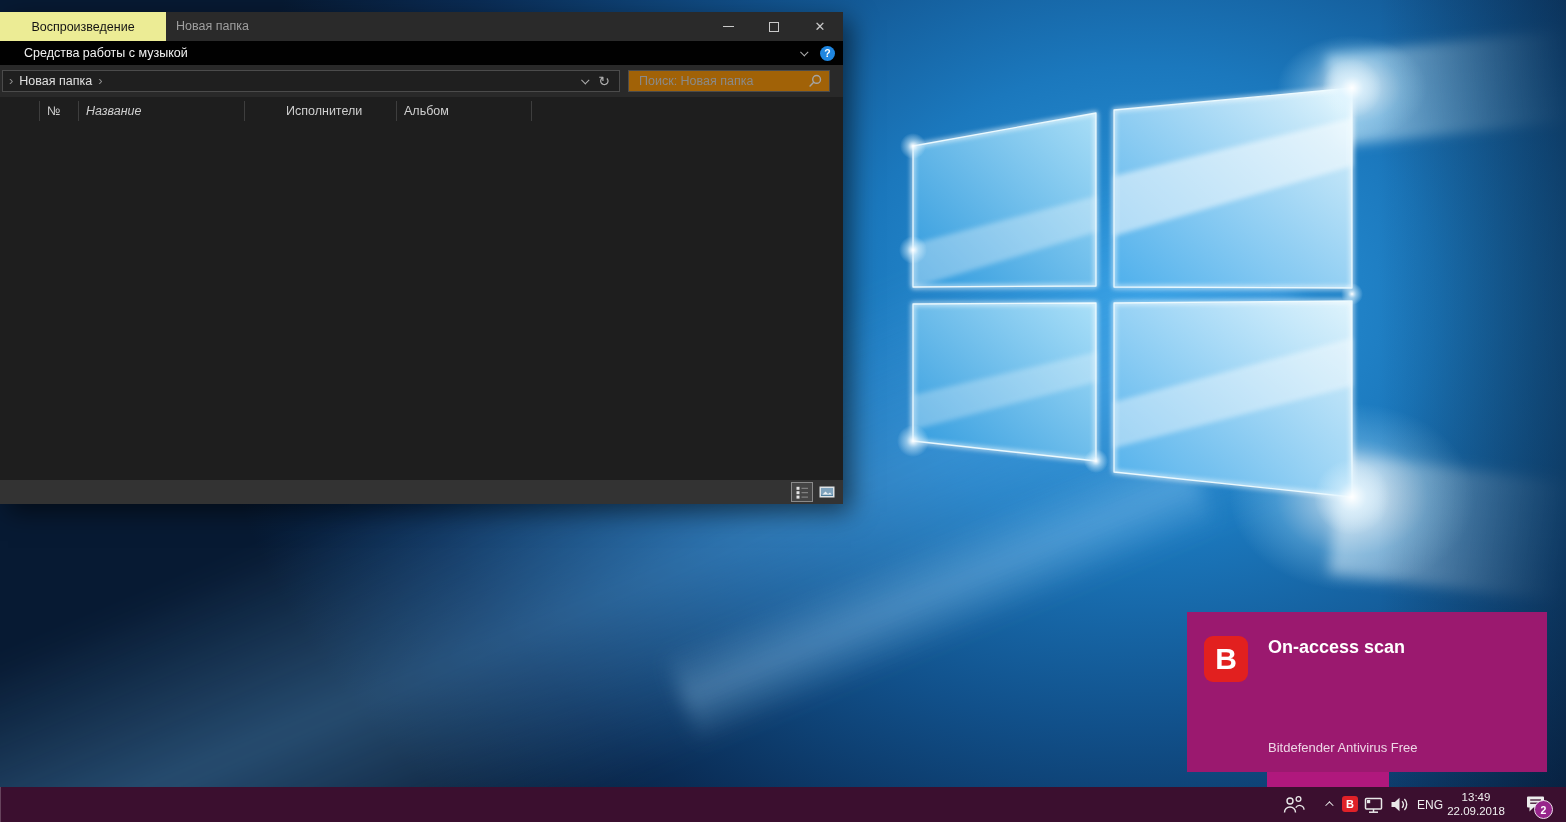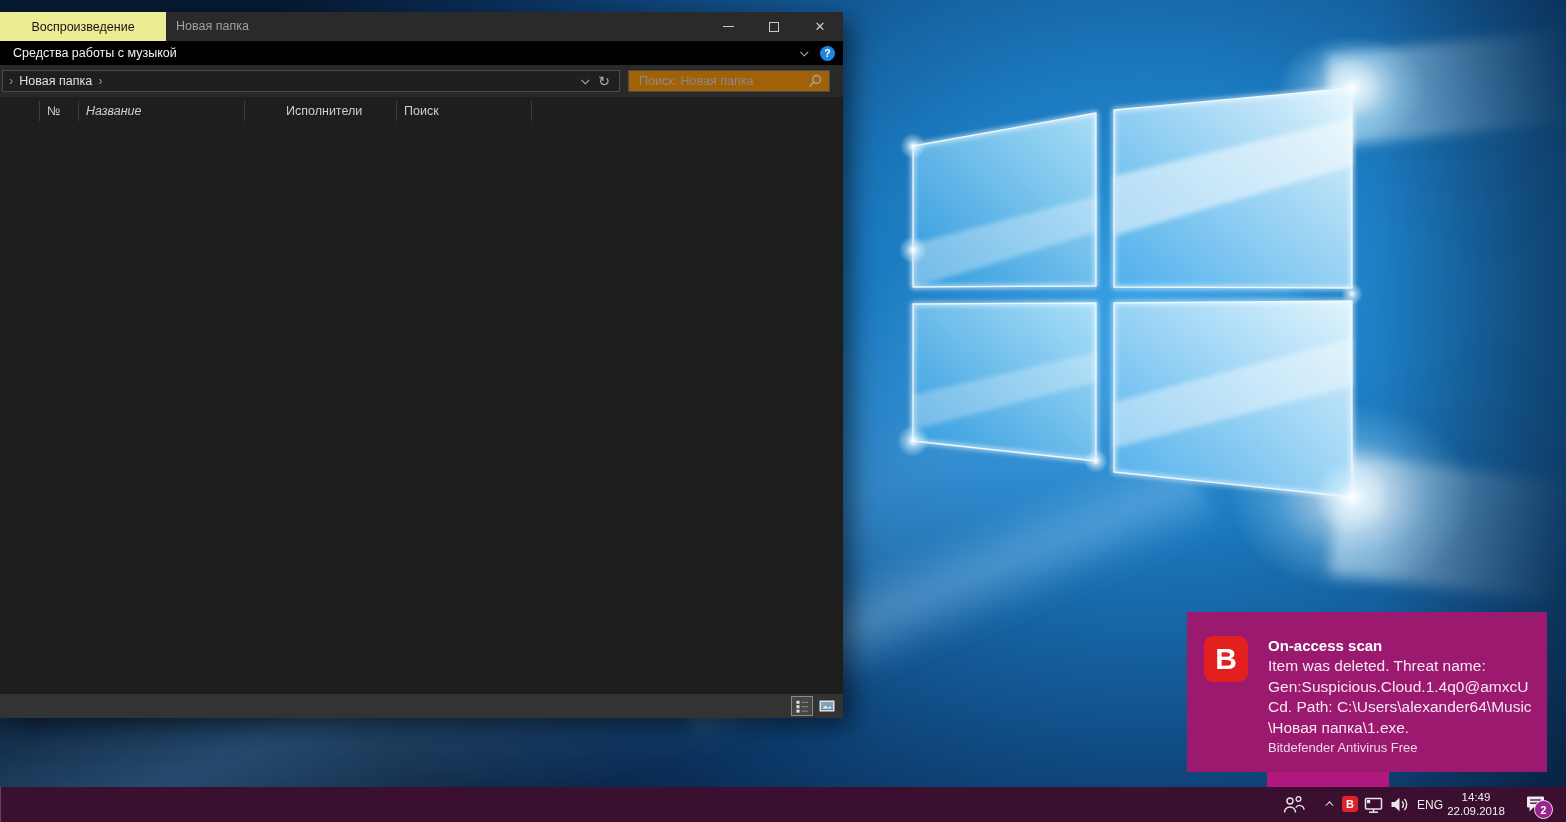--- a/index.html
+++ b/index.html
@@ -24,35 +24,35 @@
     background:linear-gradient(90deg, rgba(220,245,255,.6), rgba(220,245,255,0)); filter:blur(6px); }
   .beam-right-bottom { left:1335px; top:468px; width:235px; height:120px; transform:rotate(7deg);
     background:linear-gradient(90deg, rgba(255,255,255,.5), rgba(255,255,255,0)); filter:blur(7px); }
   .burst-top { left:1252px; top:18px; width:200px; height:140px;
     background:radial-gradient(closest-side, rgba(255,255,255,.75), rgba(180,230,255,.25) 50%, rgba(180,230,255,0) 75%); }
   .burst-bottom { left:1182px; top:367px; width:340px; height:260px;
     background:radial-gradient(closest-side, rgba(255,255,255,.8), rgba(175,228,255,.28) 45%, rgba(175,228,255,0) 72%); }
   .logo-svg { position:absolute; inset:0; }
 
   
-  .window { position:absolute; left:0; top:12px; width:843px; height:706px; z-index:10;
+  .window { position:absolute; left:0; top:12px; width:843px; height:492px; z-index:10;
     display:flex; flex-direction:column; background:#1e1e1e; color:#d6d6d6; font-size:12.5px;
     box-shadow:8px 8px 24px rgba(0,0,0,.55); }
   .titlebar { position:relative; height:29px; background:#2a2a2a; flex:0 0 29px; }
   .ctx-tab { position:absolute; left:0; top:0; width:166px; height:29px; background:#ecec95;
     color:#141414; display:flex; align-items:center; justify-content:center; }
   .win-title { position:absolute; left:176px; top:0; height:29px; line-height:29px; color:#9f9f9f; }
   .controls { position:absolute; right:0; top:0; height:29px; display:flex; }
   .ctrl { width:46px; height:29px; display:flex; align-items:center; justify-content:center; color:#c9c9c9; }
   .min-line { display:block; width:11px; height:0; border-top:1.4px solid #c9c9c9; }
   .max-box { display:block; width:10px; height:10px; border:1.3px solid #c9c9c9; }
   .close-x { font-size:13px; }
 
   .ribbon { position:relative; height:24px; background:#010101; flex:0 0 24px; display:flex; align-items:center; }
-  .ribbon-label { padding-left:13px; color:#f2f2f2; }
+  .ribbon-label { padding-left:24px; color:#f2f2f2; }
   .ribbon-right { position:absolute; right:8px; top:0; height:24px; display:flex; align-items:center; gap:12px; }
   .chev { display:inline-block; width:6px; height:6px; border-left:1.5px solid #aeaeae; border-bottom:1.5px solid #aeaeae; }
   .chev.down { transform:rotate(-45deg) translateY(-1px); }
   .help-circle { width:15px; height:15px; border-radius:50%; background:#1f86e0; color:#fff;
     font-size:10.5px; font-weight:bold; display:flex; align-items:center; justify-content:center; }
 
   .address-row { position:relative; height:32px; background:#292929; flex:0 0 32px; }
   .address-box { position:absolute; left:2px; top:5px; width:618px; height:22px;
     background:#1f1f1f; border:1px solid #4b4b4b; display:flex; align-items:center; }
   .crumb-arrow { color:#8f8f8f; font-size:13px; padding:0 6px 2px 6px; }
@@ -81,21 +81,21 @@
   .view-buttons { position:absolute; right:5px; top:2px; display:flex; gap:3px; }
   .vbtn { width:22px; height:20px; display:flex; align-items:center; justify-content:center; border:1px solid transparent; }
   .vbtn.selected { background:#454545; border-color:#8a8a8a; }
 
   
   .toast { position:absolute; left:1187px; top:612px; width:360px; height:160px; z-index:20;
     background:#9b196f; color:#fff; }
   .toast-icon { position:absolute; left:17px; top:24px; width:44px; height:46px; background:#e2201f;
     border-radius:9px; color:#fff; font-size:30px; font-weight:bold;
     display:flex; align-items:center; justify-content:center; }
-  .toast-title { position:absolute; left:81px; top:25px; font-size:15px; font-weight:bold; white-space:nowrap;text-align:right; }
+  .toast-title { position:absolute; left:81px; top:25px; font-size:18px; font-weight:bold; white-space:nowrap;text-align:right; }
   .toast-body { position:absolute; left:81px; top:44px; font-size:15.5px; line-height:20.5px; color:#f6e7f1; }
   .toast-body div { white-space:nowrap; }
   .toast-brand { position:absolute; left:81px; top:128px; font-size:13px; color:#eed7e6; white-space:nowrap; }
   .toast-behind { position:absolute; left:1267px; top:772px; width:122px; height:15px; background:#b0187d; z-index:19; }
 
   
   .taskbar { position:absolute; left:0; bottom:0; width:1566px; height:35px; background:#3b0f2f; z-index:30; }
   .tb { position:absolute; display:flex; align-items:center; justify-content:center; }
   .tb-people { left:1281px; top:7px; width:26px; height:21px; }
   .tb-chevron { left:1317px; top:8px; width:22px; height:18px; }
@@ -224,21 +224,21 @@
           <line x1="5.7" y1="8.3" x2="1.6" y2="12.4" stroke="#a5a5a5" stroke-width="1.4"></line>
         </svg>
       </div>
     </div>
 
     <div class="headers">
       <div class="hcell hc-spacer"></div>
       <div class="hcell hc-num">№</div>
       <div class="hcell hc-name">Название</div>
       <div class="hcell hc-artists">Исполнители</div>
-      <div class="hcell hc-album">Поиск</div>
+      <div class="hcell hc-album">Альбом</div>
     </div>
 
     <div class="filelist"></div>
 
     <div class="statusbar">
       <div class="view-buttons">
         <div class="vbtn selected">
           <svg width="13" height="13" viewBox="0 0 13 13">
             <rect x="0.5" y="0.8" width="3" height="3" fill="#e6e6e6"></rect>
             <rect x="0.5" y="5.2" width="3" height="3" fill="#e6e6e6"></rect>
@@ -260,26 +260,20 @@
     </div>
   </div>
 
   <div class="toast-behind"></div>
 
   <div class="toast">
     <div class="toast-icon">
       <span>B</span>
     </div>
     <div class="toast-title">On-access scan</div>
-    <div class="toast-body">
-      <div>Item was deleted. Threat name:</div>
-      <div>Gen:Suspicious.Cloud.1.4q0@amxcU</div>
-      <div>Cd. Path: C:\Users\alexander64\Music</div>
-      <div>\Новая папка\1.exe.</div>
-    </div>
     <div class="toast-brand">Bitdefender Antivirus Free</div>
   </div>
 
   <div class="taskbar">
     <div class="tb tb-people">
       <svg width="24" height="20" viewBox="0 0 24 20">
         <circle cx="8" cy="6" r="3" fill="none" stroke="#e8e8e8" stroke-width="1.4"></circle>
         <path d="M2.5,17.5 a5.5,5.5 0 0 1 11,0" fill="none" stroke="#e8e8e8" stroke-width="1.4"></path>
         <circle cx="16.5" cy="4" r="2.4" fill="none" stroke="#e8e8e8" stroke-width="1.3"></circle>
         <path d="M13.8,12.6 a4.4,4.4 0 0 1 8.2,2.2" fill="none" stroke="#e8e8e8" stroke-width="1.3"></path>
@@ -301,21 +295,21 @@
     </div>
     <div class="tb tb-vol">
       <svg width="20" height="17" viewBox="0 0 20 17">
         <path d="M1.5,6 h3.4 L9.5,1.8 v13.4 L4.9,11 H1.5 z" fill="#e8e8e8"></path>
         <path d="M12,5.3 a4.2,4.2 0 0 1 0,6.4" fill="none" stroke="#e8e8e8" stroke-width="1.4"></path>
         <path d="M14.4,3.1 a7.5,7.5 0 0 1 0,10.8" fill="none" stroke="#e8e8e8" stroke-width="1.4"></path>
       </svg>
     </div>
     <div class="tb tb-lang">ENG</div>
     <div class="tb tb-clock">
-      <span>14:49</span>
+      <span>13:49</span>
       <span>22.09.2018</span>
     </div>
     <div class="tb tb-action">
       <svg width="20" height="18" viewBox="0 0 20 18">
         <path d="M2,1.5 h15 a1,1 0 0 1 1,1 v9 a1,1 0 0 1 -1,1 h-9.5 l-4,4 v-4 H2 a1,1 0 0 1 -1,-1 v-9 a1,1 0 0 1 1,-1 z" fill="#ececec"></path>
         <line x1="4.2" y1="5" x2="15" y2="5" stroke="#3b0f2f" stroke-width="1.3"></line>
         <line x1="4.2" y1="8.2" x2="15" y2="8.2" stroke="#3b0f2f" stroke-width="1.3"></line>
       </svg>
     </div>
     <div class="tb tb-badge">2</div>

